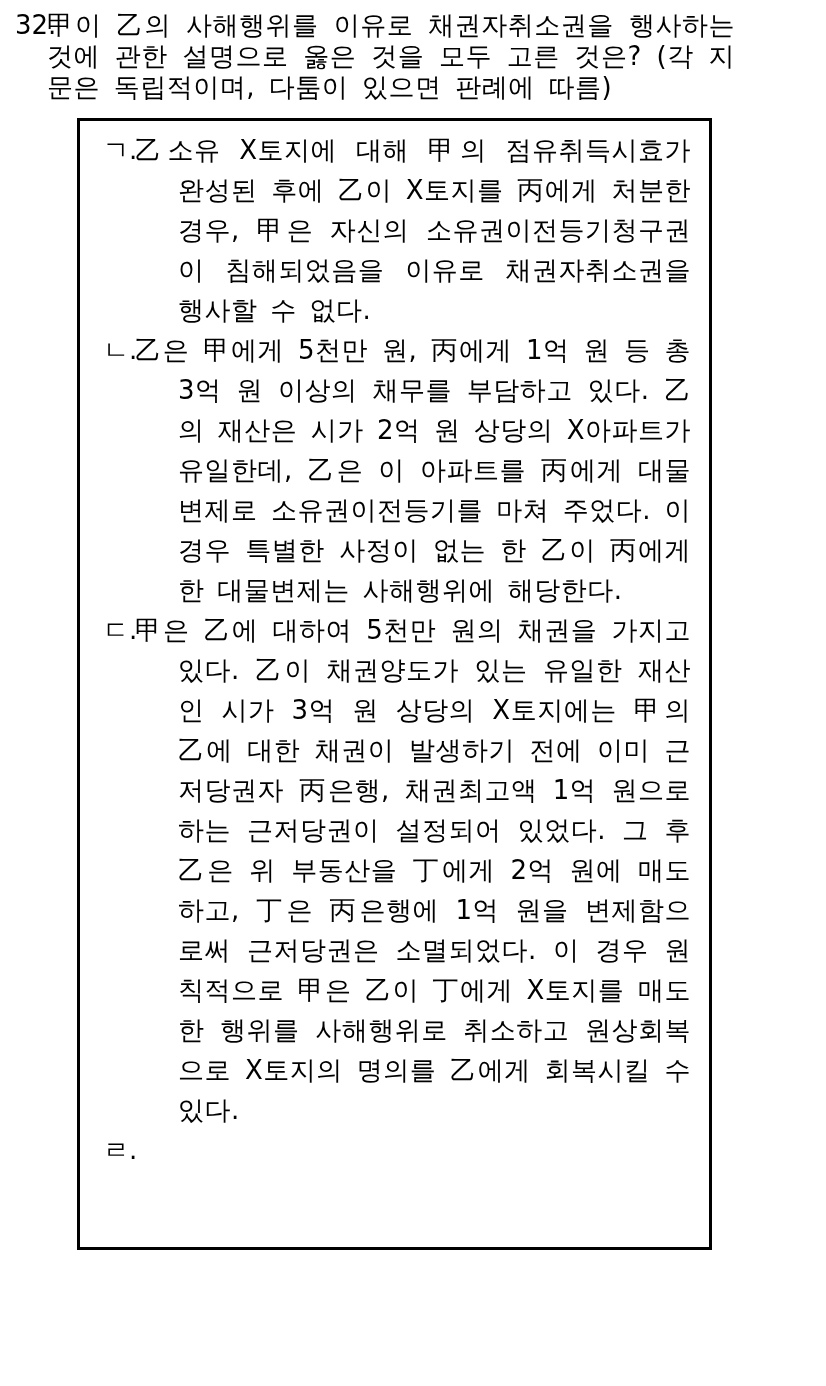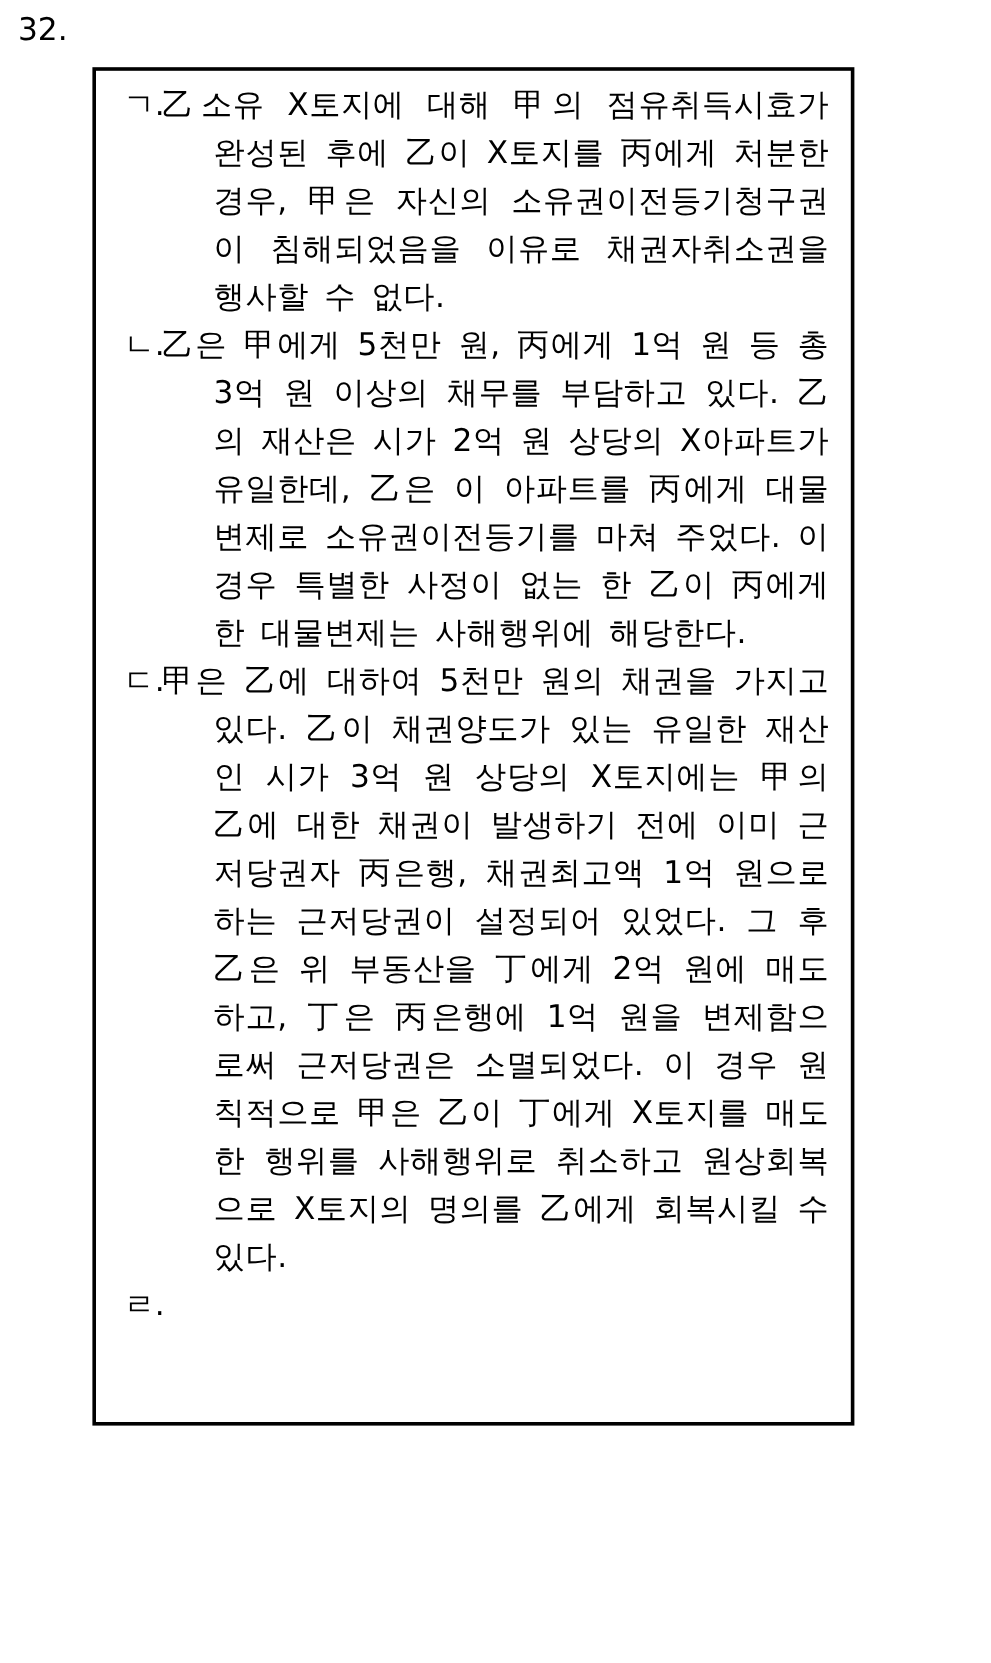--- a/index.html
+++ b/index.html
@@ -47,20 +47,21 @@
     word-break: break-all;
     letter-spacing: 0.5px;
     word-spacing: 4px;
   }
 </style>
 </head>
 <body>
 
 <div class="question">
   <span class="qnum">32.</span>
+  <div class="qtext">甲이 乙의 사해행위를 이유로 채권자취소권을 행사하는 것에 관한 설명으로 옳은 것을 모두 고른 것은? (각 지문은 독립적이며, 다툼이 있으면 판례에 따름)</div>
 </div>
 
 <div class="box">
   <div class="item">
     <span class="marker">ㄱ.</span>
     <div class="itext">乙소유 X토지에 대해 甲의 점유취득시효가 완성된 후에 乙이 X토지를 丙에게 처분한 경우, 甲은 자신의 소유권이전등기청구권이 침해되었음을 이유로 채권자취소권을 행사할 수 없다.</div>
   </div>
   <div class="item">
     <span class="marker">ㄴ.</span>
     <div class="itext">乙은 甲에게 5천만 원, 丙에게 1억 원 등 총 3억 원 이상의 채무를 부담하고 있다. 乙의 재산은 시가 2억 원 상당의 X아파트가 유일한데, 乙은 이 아파트를 丙에게 대물변제로 소유권이전등기를 마쳐 주었다. 이 경우 특별한 사정이 없는 한 乙이 丙에게 한 대물변제는 사해행위에 해당한다.</div>

